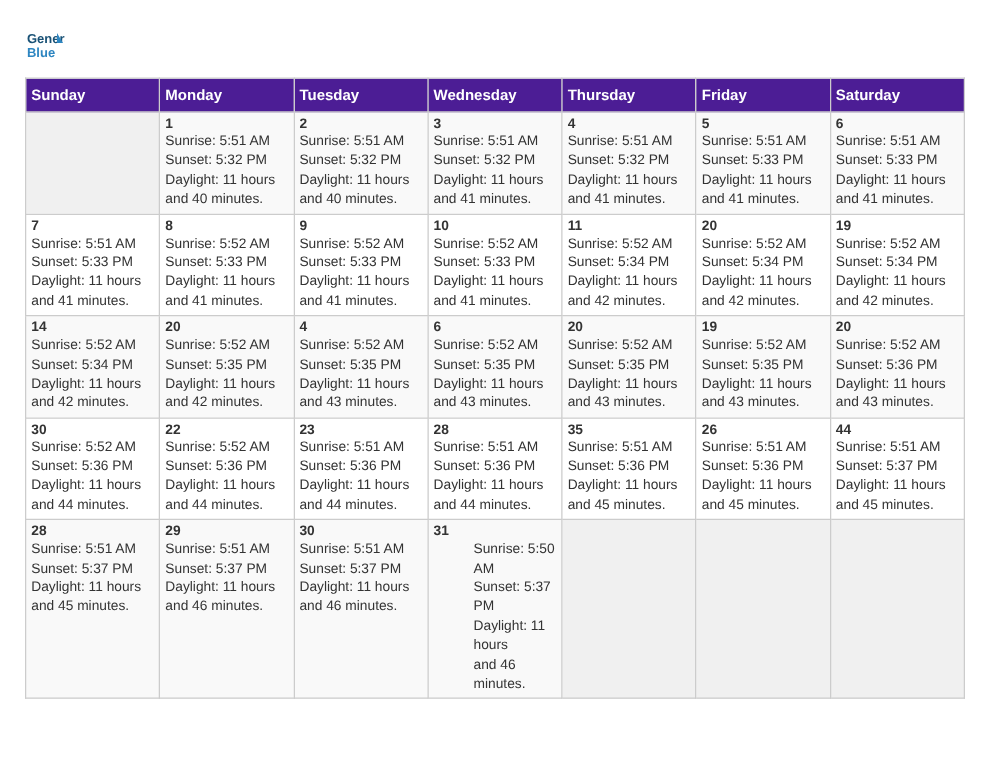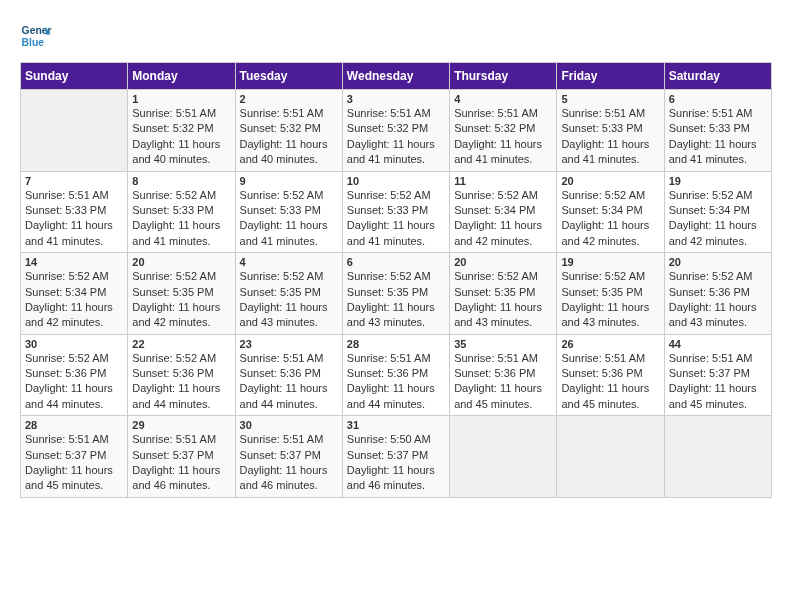--- a/index.html
+++ b/index.html
@@ -326,21 +326,21 @@
           </td>
           <td>
             <span class="day-num">30</span>
             <div class="day-info" style="white-space: pre-line;">Sunrise: 5:51 AM
 Sunset: 5:37 PM
 Daylight: 11 hours
 and 46 minutes.</div>
           </td>
           <td>
             <span class="day-num">31</span>
-            <div class="day-info" style="white-space: pre-line;">Sunrise: 5:50 AM
+            <div class="day-info" style="white-space: pre-line; margin-left: 32px;">Sunrise: 5:50 AM
 Sunset: 5:37 PM
 Daylight: 11 hours
 and 46 minutes.</div>
           </td>
           <td class="empty-cell"></td>
           <td class="empty-cell"></td>
           <td class="empty-cell"></td>
         </tr>
       </tbody>
   </table>

